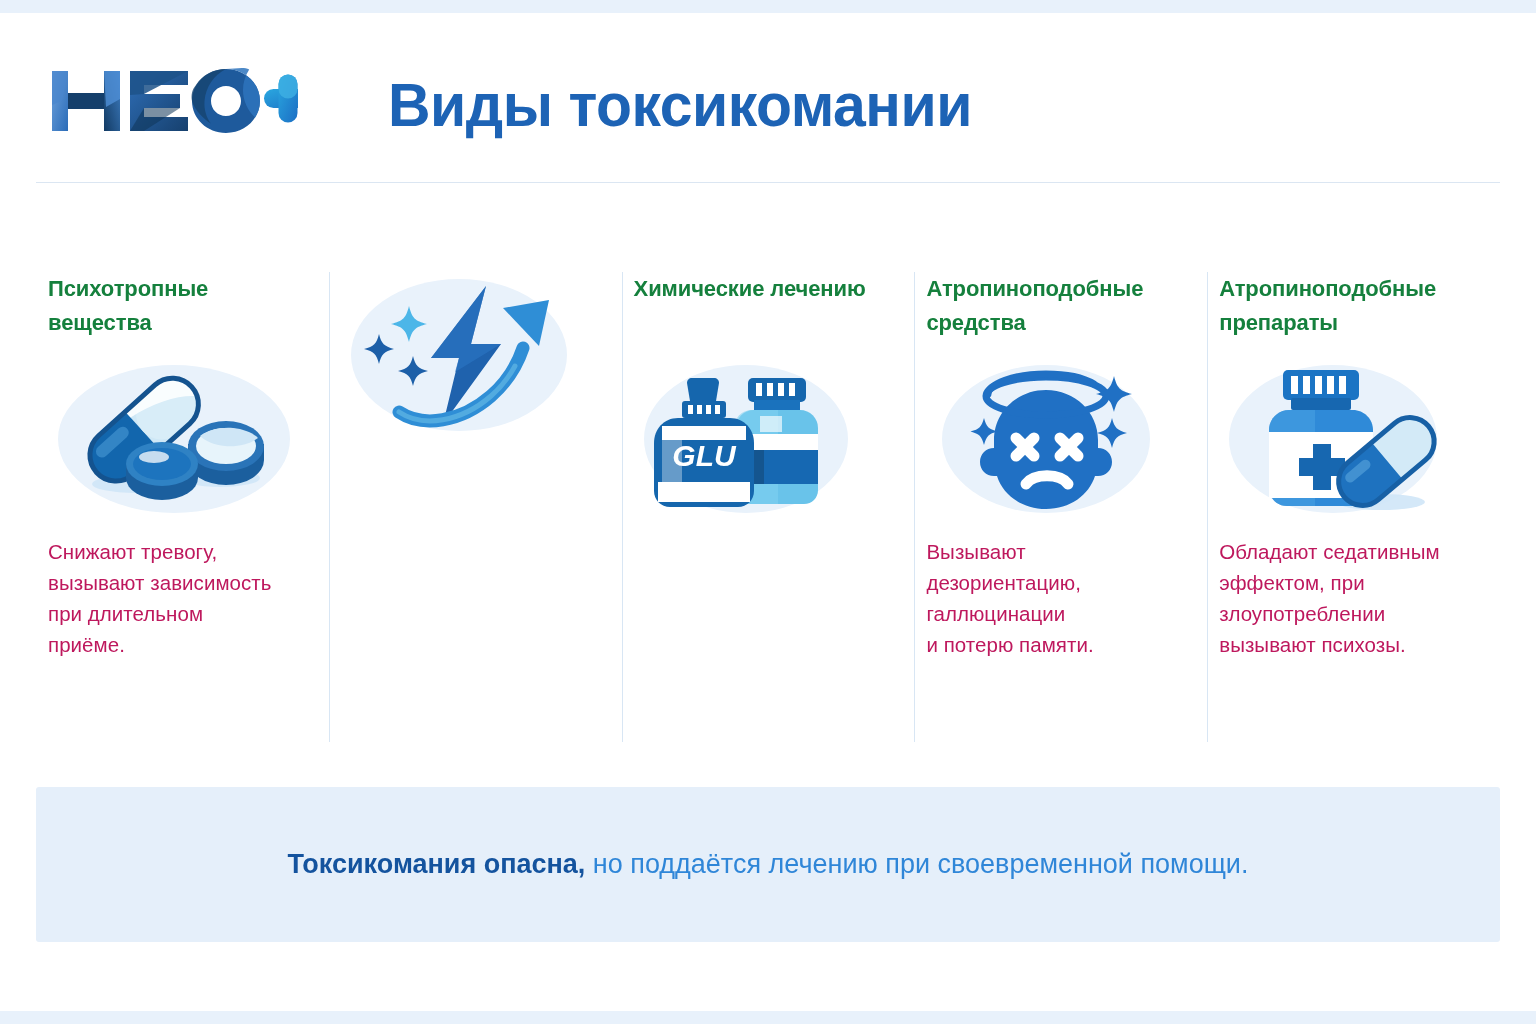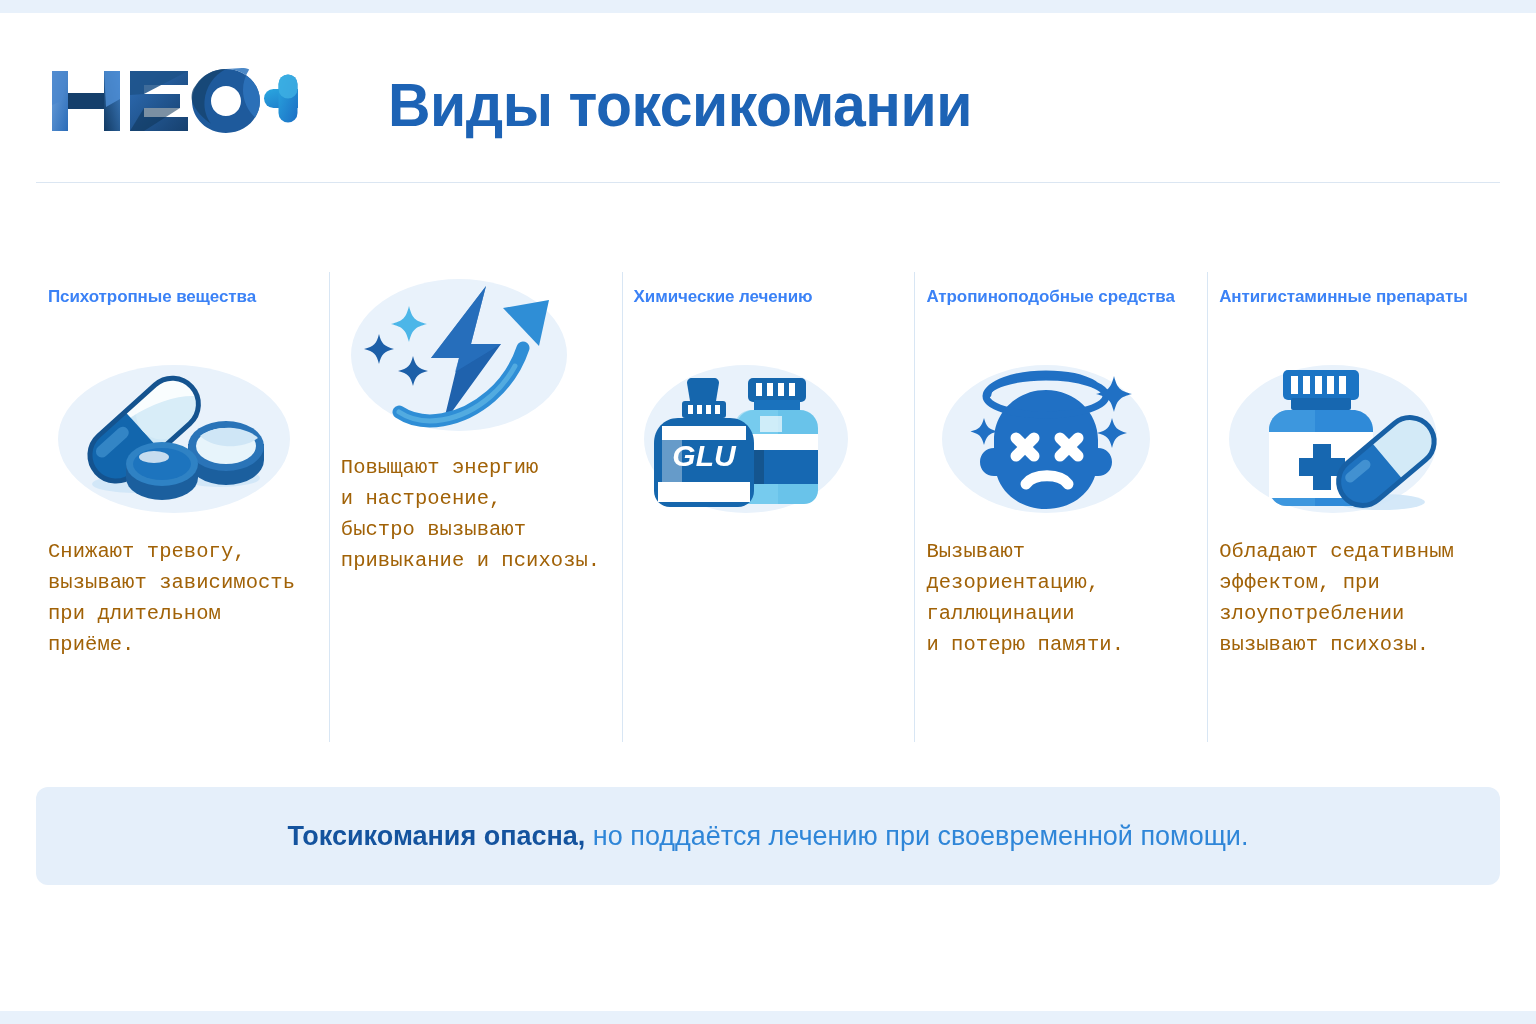--- a/index.html
+++ b/index.html
@@ -87,56 +87,56 @@
   .col + .col::before {
     content: "";
     position: absolute;
     left: 0;
     top: 0;
     bottom: 0;
     width: 1px;
     background: #d8e6f4;
   }
   .col-title {
-    font-size: 17px;
-    line-height: 50px;
+    font-size: 22px;
+    line-height: 34px;
     font-weight: 700;
-    color: #3b82f6;
+    color: #15803d;
     font-family: "Liberation Sans Narrow", "Liberation Sans", sans-serif;
     margin: 0 0 16px 0;
     min-height: 68px;
     letter-spacing: -0.1px;
   }
   .icon-wrap {
     height: 180px;
     display: flex;
     align-items: flex-start;
     justify-content: flex-start;
     padding-left: 2px;
     font-style: italic;
   }
   .icon-wrap svg { display: block; }
   .col-text {
     font-size: 20.5px;
     line-height: 31px;
-    color: #a16207;
-    font-family: Liberation Mono, monospace;
+    color: #be185d;
+    font-family: Liberation Sans, sans-serif;
     letter-spacing: 0.05px;
     white-space: pre-line;
   }
 
   
   .banner {
     position: absolute;
     left: 36px;
     top: 787px;
     width: 1464px;
-    height: 98px;
+    height: 155px;
     background: #e5effa;
-    border-radius: 12px;
+    border-radius: 3px;
     display: flex;
     align-items: center;
     justify-content: center;
   }
   .banner-text {
     font-size: 27px;
     font-family: "Liberation Sans Narrow", "Liberation Sans", sans-serif;
     color: #2f86d8;
     text-align: center;
     white-space: nowrap;
@@ -254,24 +254,20 @@
           <path d="M70 84c2.6 10 5 12.4 15 15-10 2.6-12.4 5-15 15-2.6-10-5-12.4-15-15 10-2.6 12.4-5 15-15z" fill="#1c5fa8"></path>
 
           <path d="M143 14 L88 86 L116 86 L100 152 L158 72 L128 72 Z" fill="#1f62ad"></path>
           <path d="M143 14 L88 86 L116 86 L112 100 L158 72 L128 72 Z" fill="#2b74c3" opacity="0.65"></path>
 
           <path d="M56 140c24 16 62 10 92-16 16-14 26-30 32-48" stroke="#2f8ed6" stroke-width="13" fill="none" stroke-linecap="round"></path>
           <path d="M56 140c24 16 62 10 92-16 10-9 18-19 24-30" stroke="#6fc3ea" stroke-width="5" fill="none" stroke-linecap="round" opacity="0.55"></path>
           <path d="M160 36 L206 28 L196 74 Z" fill="#2f8ed6"></path>
         </svg>
       </div>
-      <div class="col-text">Повыщают энергию
-и настроение,
-быстро вызывают
-привыкание и психозы.</div>
     </div>
 
     <div class="col">
       <div class="col-title">Химические лечению</div>
       <div class="icon-wrap">
         <svg width="248" height="166" viewBox="0 0 248 166">
           <ellipse cx="110" cy="83" rx="102" ry="74" fill="#e9f2fb"></ellipse>
 
           <g>
             <rect x="112" y="22" width="58" height="24" rx="5" fill="#1566ad"></rect>
@@ -331,21 +327,21 @@
           <path d="M184 62c2.6 10 5 12 15 15-10 2.6-12.4 5-15 15-2.6-10-5-12.4-15-15 10-2.6 12.4-5 15-15z" fill="#2070c4"></path>
         </svg>
       </div>
       <div class="col-text">Вызывают
 дезориентацию,
 галлюцинации
 и потерю памяти.</div>
     </div>
 
     <div class="col">
-      <div class="col-title">Антигистаминные препараты</div>
+      <div class="col-title">Атропиноподобные препараты</div>
       <div class="icon-wrap">
         <svg width="248" height="166" viewBox="0 0 248 166">
           <ellipse cx="112" cy="83" rx="104" ry="74" fill="#e9f2fb"></ellipse>
           <ellipse cx="160" cy="146" rx="44" ry="8" fill="#cfe5f7" opacity="0.9"></ellipse>
 
           <rect x="62" y="14" width="76" height="30" rx="5" fill="#1b74c4"></rect>
           <g fill="#ffffff">
             <rect x="70" y="20" width="7" height="18"></rect>
             <rect x="82" y="20" width="7" height="18"></rect>
             <rect x="94" y="20" width="7" height="18"></rect>

